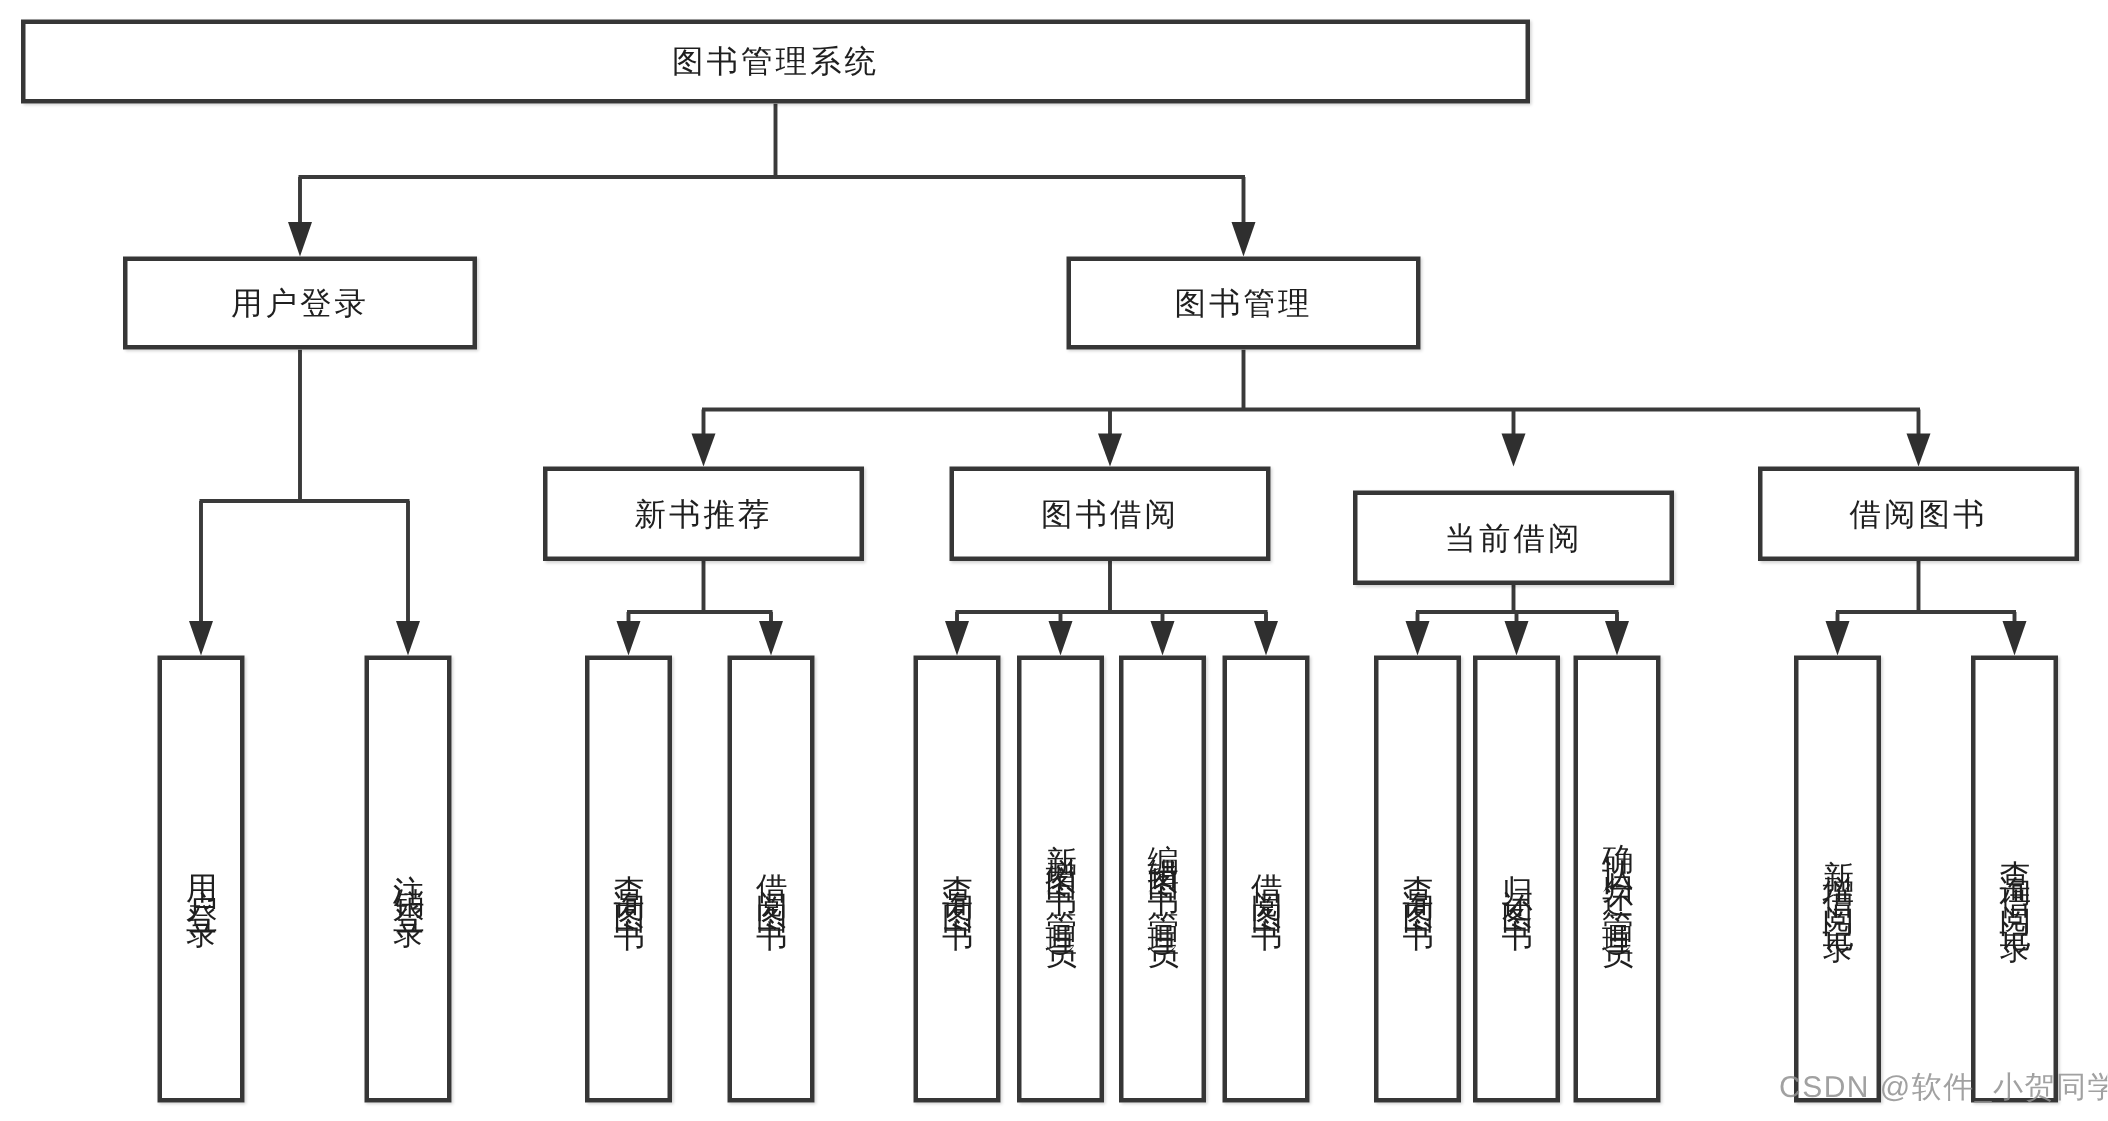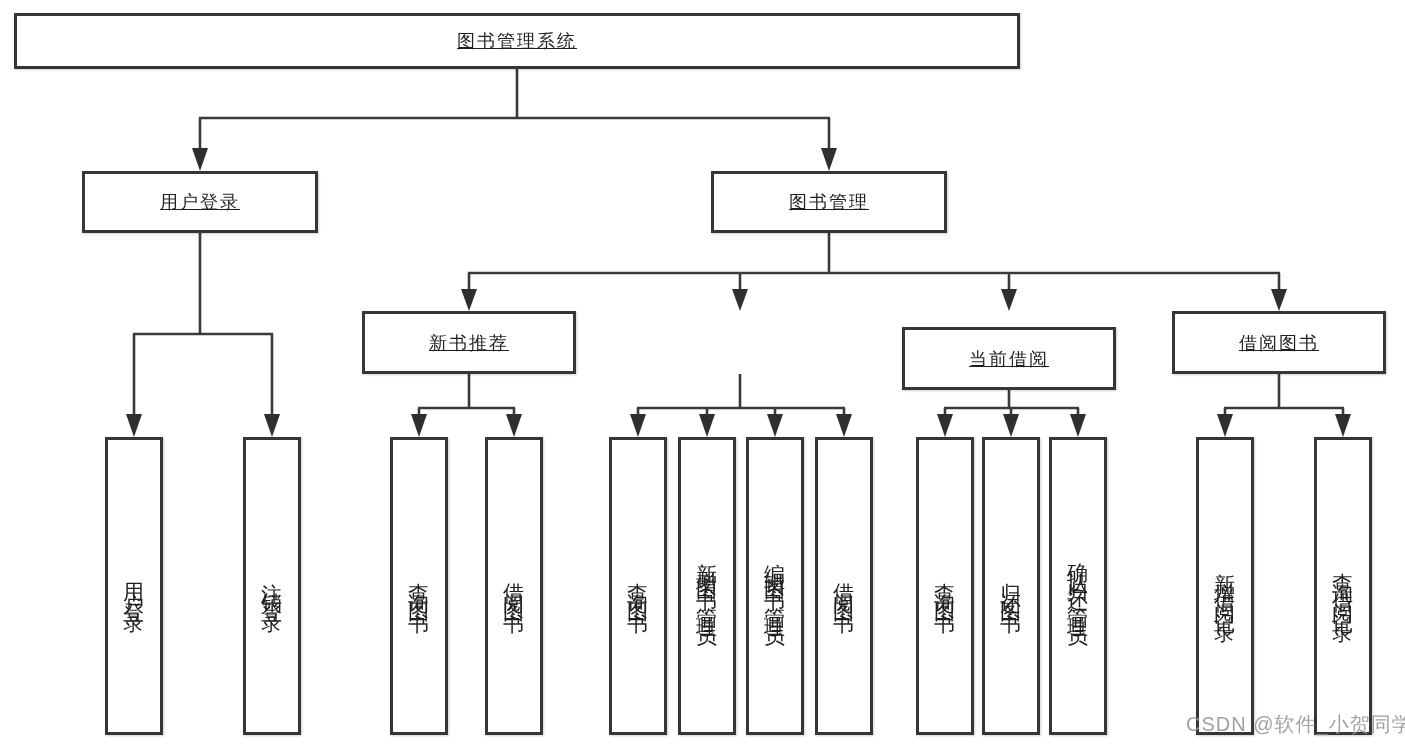--- a/index.html
+++ b/index.html
@@ -22,24 +22,23 @@
     box-sizing: border-box;
     border: 3px solid #363636;
     background: #ffffff;
     display: flex;
     align-items: center;
     justify-content: center;
     color: #1f1f1f;
     box-shadow: 1px 1px 2px rgba(0,0,0,0.18);
   }
   .h-label {
-    font-size: 18px;
+    font-size: 21px;
     letter-spacing: 2px;
     white-space: nowrap;
-    text-decoration: underline;
   }
   .vtext {
     writing-mode: vertical-rl;
     font-size: 21px;
     letter-spacing: 10px;
     line-height: 1;
     color: #1f1f1f;
   }
   
   .root-box   { left: 14px;  top: 13px;  width: 1006px; height: 56px; }
@@ -136,20 +135,23 @@
   <div class="node l2-user">
     <span class="h-label">用户登录</span>
   </div>
   <div class="node l3 l3-recommend">
     <span class="h-label">新书推荐</span>
   </div>
 
   <div class="node l2-book">
     <span class="h-label">图书管理</span>
   </div>
+  <div class="node l3 l3-borrow">
+    <span class="h-label">图书借阅</span>
+  </div>
   <div class="node l3 l3-current">
     <span class="h-label">当前借阅</span>
   </div>
   <div class="node l3 l3-records">
     <span class="h-label">借阅图书</span>
   </div>
 
   <div class="node leaf leaf-1">
     <span class="vtext">用户登录</span>
   </div>

